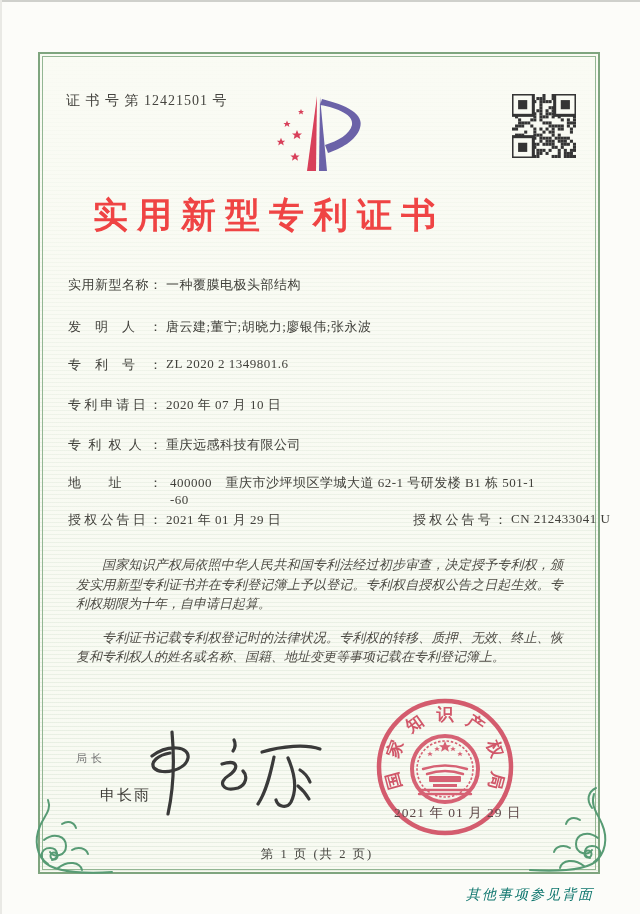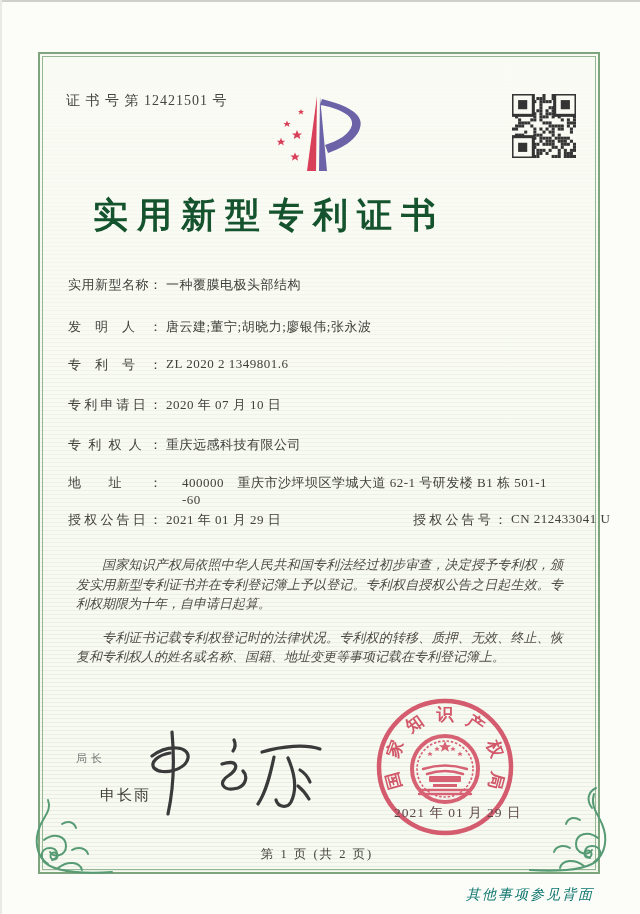--- a/index.html
+++ b/index.html
@@ -24,28 +24,28 @@
       #f8faf2;
   }
   .frame-inner{position:absolute;inset:2px;border:1px solid #93b693;pointer-events:none;}
 
   
   .cert-number{position:absolute;left:66px;top:92px;font-size:14px;letter-spacing:1px;color:#45443f;}
   .logo{position:absolute;left:272px;top:86px;width:96px;height:94px;}
   .qr{position:absolute;left:512px;top:94px;width:64px;height:64px;}
   .title{
     position:absolute;left:38px;top:192px;width:462px;
-    text-align:center;font-size:35px;font-weight:600;letter-spacing:9px;color:#14532d;
+    text-align:center;font-size:35px;font-weight:600;letter-spacing:9px;color:#ef4444;
   }
 
   
   .field-row{position:absolute;left:68px;font-size:13px;white-space:nowrap;color:#41403b;}
   .flabel{display:inline-block;width:94px;text-align:justify;text-align-last:justify;vertical-align:top;}
   .fvalue{margin-left:4px;letter-spacing:.5px;}
-  .addr-lines{display:inline-block;vertical-align:top;margin-left:20px;letter-spacing:.5px;white-space:normal;width:430px;line-height:17px;}
+  .addr-lines{display:inline-block;vertical-align:top;margin-left:8px;letter-spacing:.5px;white-space:normal;width:430px;line-height:17px;}
   .grant-no{position:absolute;left:345px;top:0;}
   .row-name{top:276px;}  .row-inv{top:318px;}  .row-pno{top:356px;}
   .row-fdate{top:396px;} .row-powner{top:436px;} .row-addr{top:474px;}
   .row-gdate{top:511px;}
 
   
   .body-text{
     position:absolute;left:62px;top:541px;width:515px;
     font-size:13px;line-height:19.5px;color:#4e4c45;
     font-style:italic;text-align:justify;

